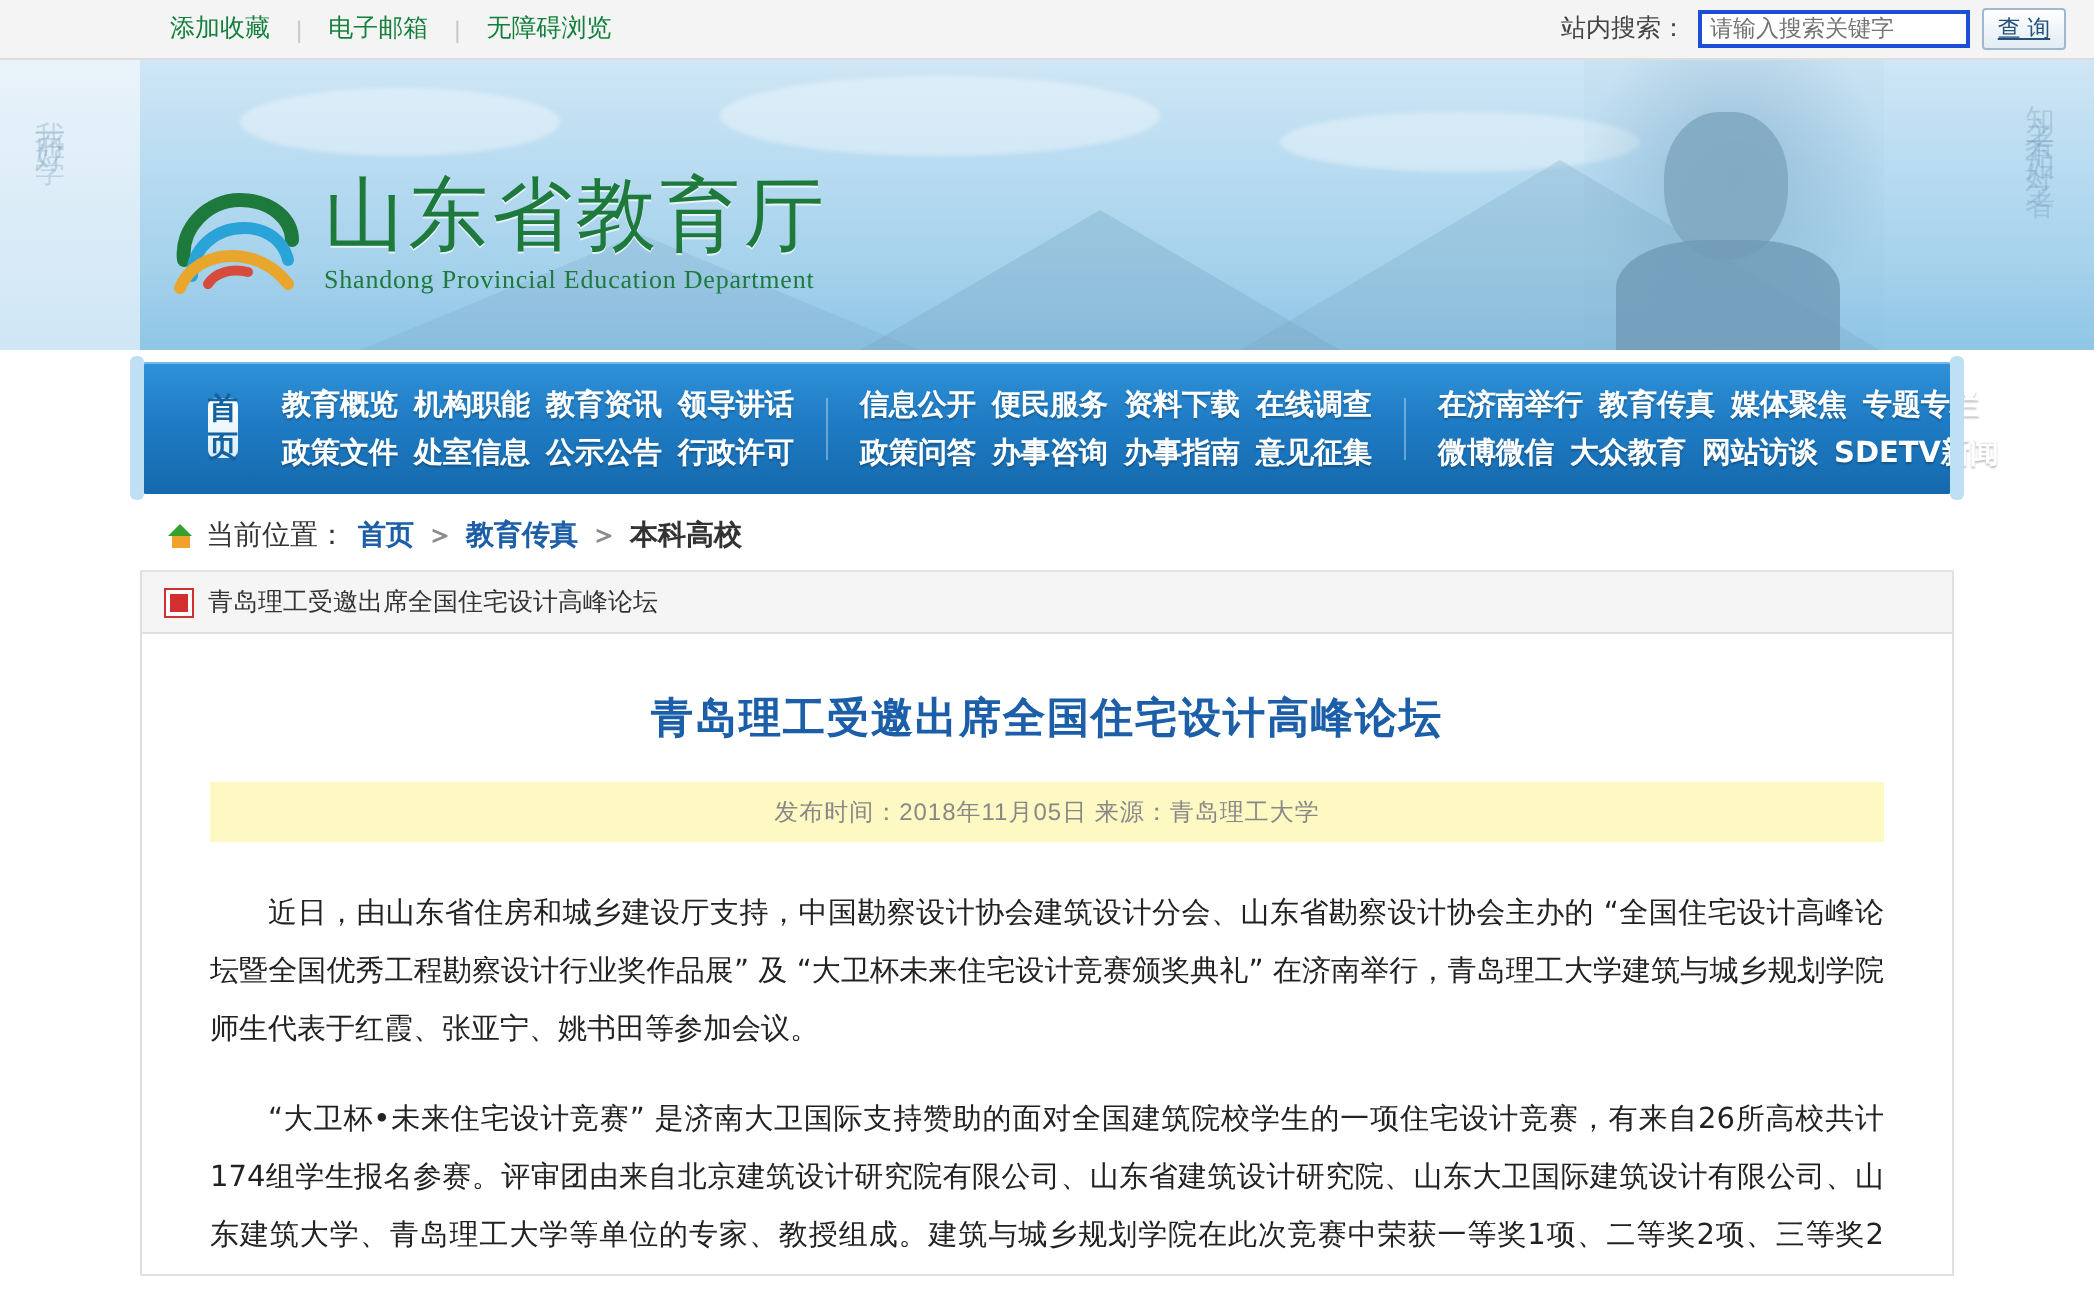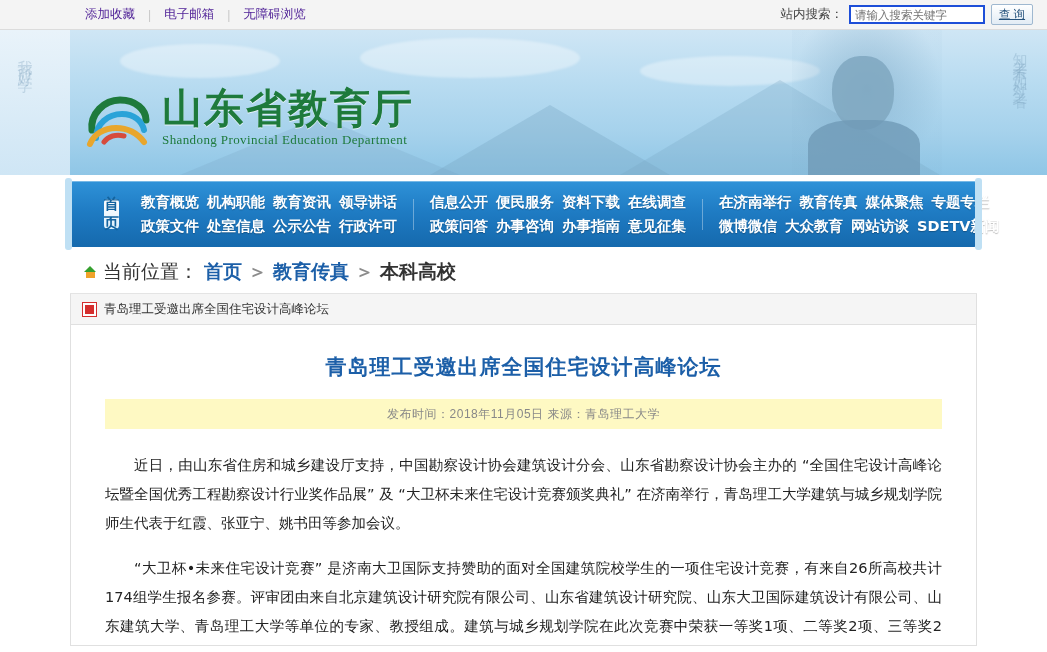--- a/index.html
+++ b/index.html
@@ -26,21 +26,21 @@
     justify-content: space-between;
     padding: 0 14px 0 72px;
     box-sizing: border-box;
   }
   .topbar-left {
     display: flex;
     align-items: center;
     gap: 0;
   }
   .topbar-left a {
-    color: #4c1d95;
+    color: #15803d;
     text-decoration: none;
     font-size: 12.5px;
     padding: 0 13px;
   }
   .topbar-left .sep {
     color: #c8c8c8;
     font-size: 12px;
   }
   .topbar-right {
     display: flex;
@@ -122,21 +122,21 @@
     gap: 10px;
   }
   .logo-mark {
     width: 66px;
     height: 58px;
     position: relative;
   }
   .logo-title {
     font-family: "DejaVu Serif", serif;
     font-size: 40px;
-    font-weight: bold;
+    font-weight: normal;
     color: #1e7a3c;
     letter-spacing: 2px;
     line-height: 1;
     text-shadow: 0 1px 0 rgba(255,255,255,0.7);
   }
   .logo-sub {
     font-family: "Liberation Serif", serif;
     font-size: 13px;
     color: #1e7a3c;
     letter-spacing: 0.4px;
@@ -258,21 +258,21 @@
 
   
   .page {
     padding: 0 70px;
     box-sizing: border-box;
   }
   .breadcrumb {
     display: flex;
     align-items: center;
     gap: 6px;
-    font-size: 19px;
+    font-size: 14px;
     color: #333;
     padding: 8px 2px 8px 14px;
     border-bottom: 1px solid #e4e4e4;
   }
   .home-icon {
     width: 13px; height: 12px;
     display: inline-block;
     position: relative;
   }
   .home-icon::before {

